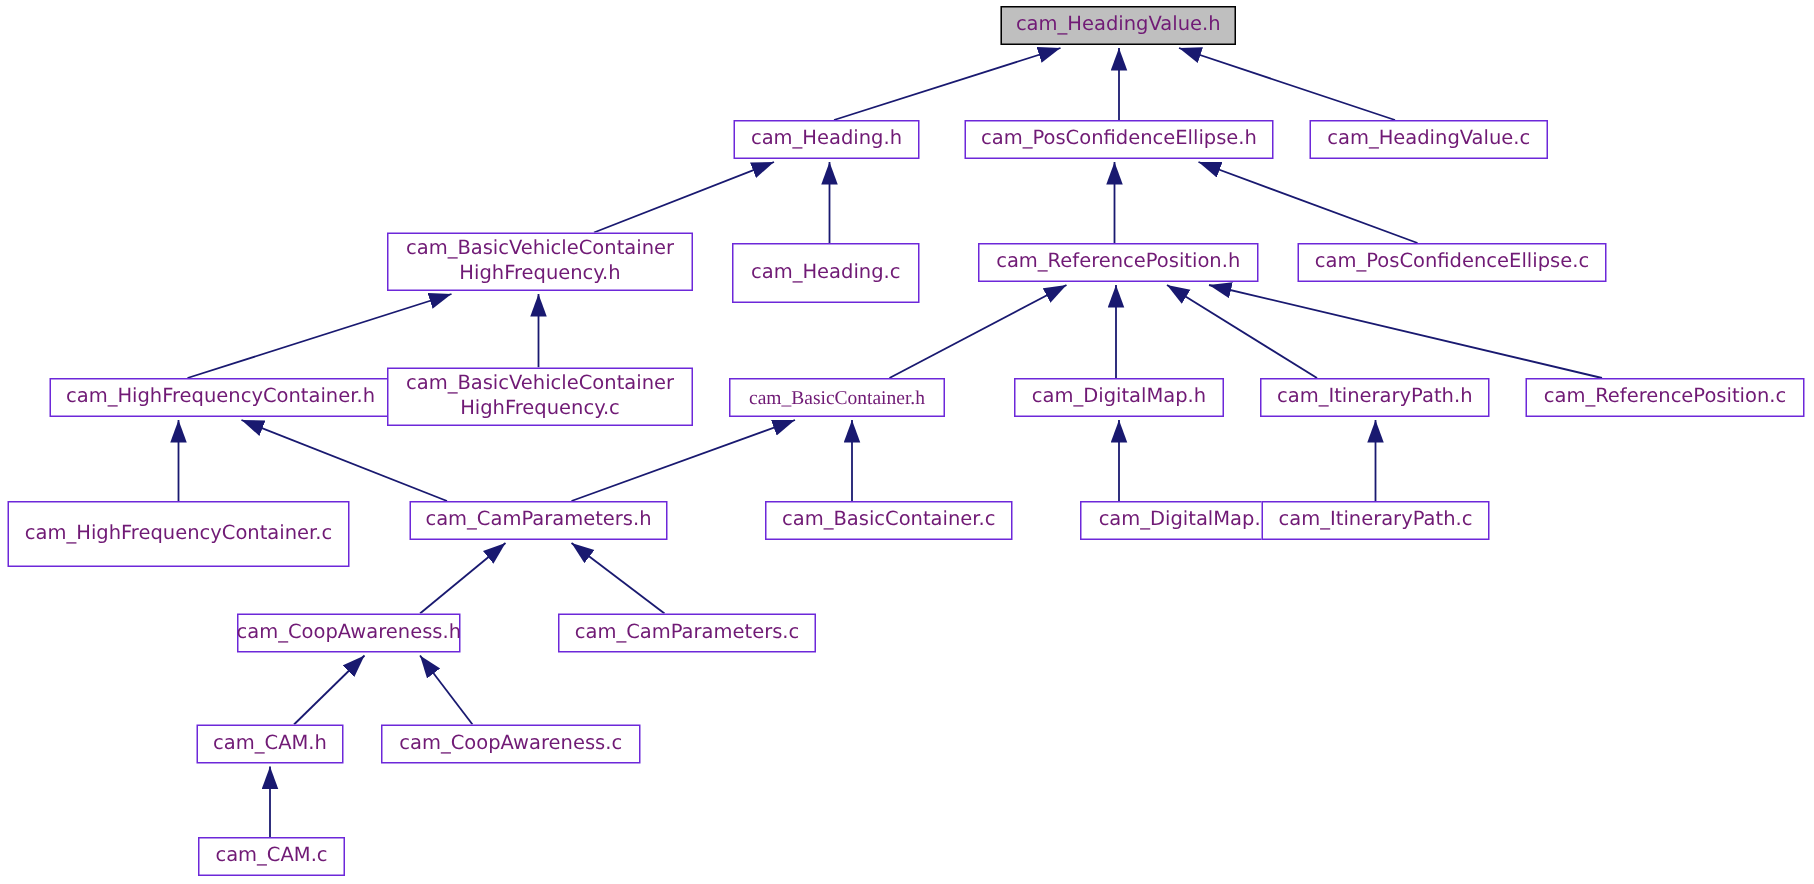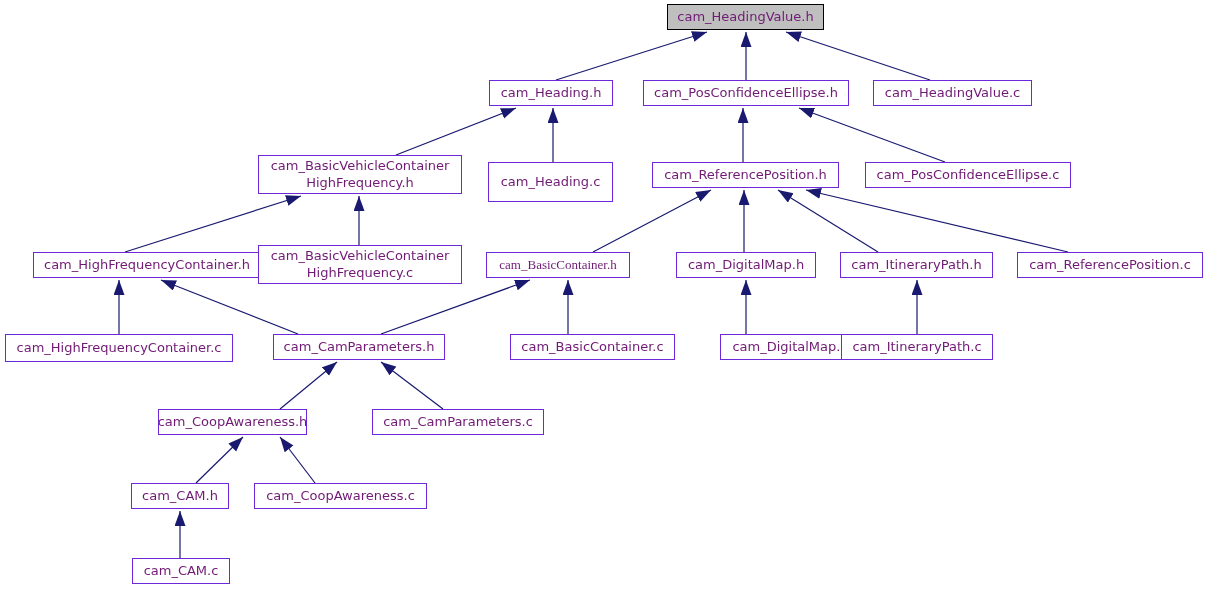--- a/index.html
+++ b/index.html
@@ -118,21 +118,21 @@
       </div>
       <div class="node" style="left: 676px; top: 252px; width: 140px; height: 26px;">
         <span>cam_DigitalMap.h</span>
       </div>
       <div class="node" style="left: 840px; top: 252px; width: 153px; height: 26px;">
         <span>cam_ItineraryPath.h</span>
       </div>
       <div class="node" style="left: 1017px; top: 252px; width: 186px; height: 26px;">
         <span>cam_ReferencePosition.c</span>
       </div>
-      <div class="node" style="left: 5px; top: 334px; width: 228px; height: 28px;">
+      <div class="node" style="left: 5px; top: 334px; width: 228px; height: 44px;">
         <span>cam_HighFrequencyContainer.c</span>
       </div>
       <div class="node" style="left: 273px; top: 334px; width: 172px; height: 26px;">
         <span>cam_CamParameters.h</span>
       </div>
       <div class="node" style="left: 486px; top: 334px; width: 165px; height: 26px; margin-left: 24px;">
         <span>cam_BasicContainer.c</span>
       </div>
       <div class="node" style="left: 676px; top: 334px; width: 140px; height: 26px; margin-left: 44px;">
         <span>cam_DigitalMap.c</span>

